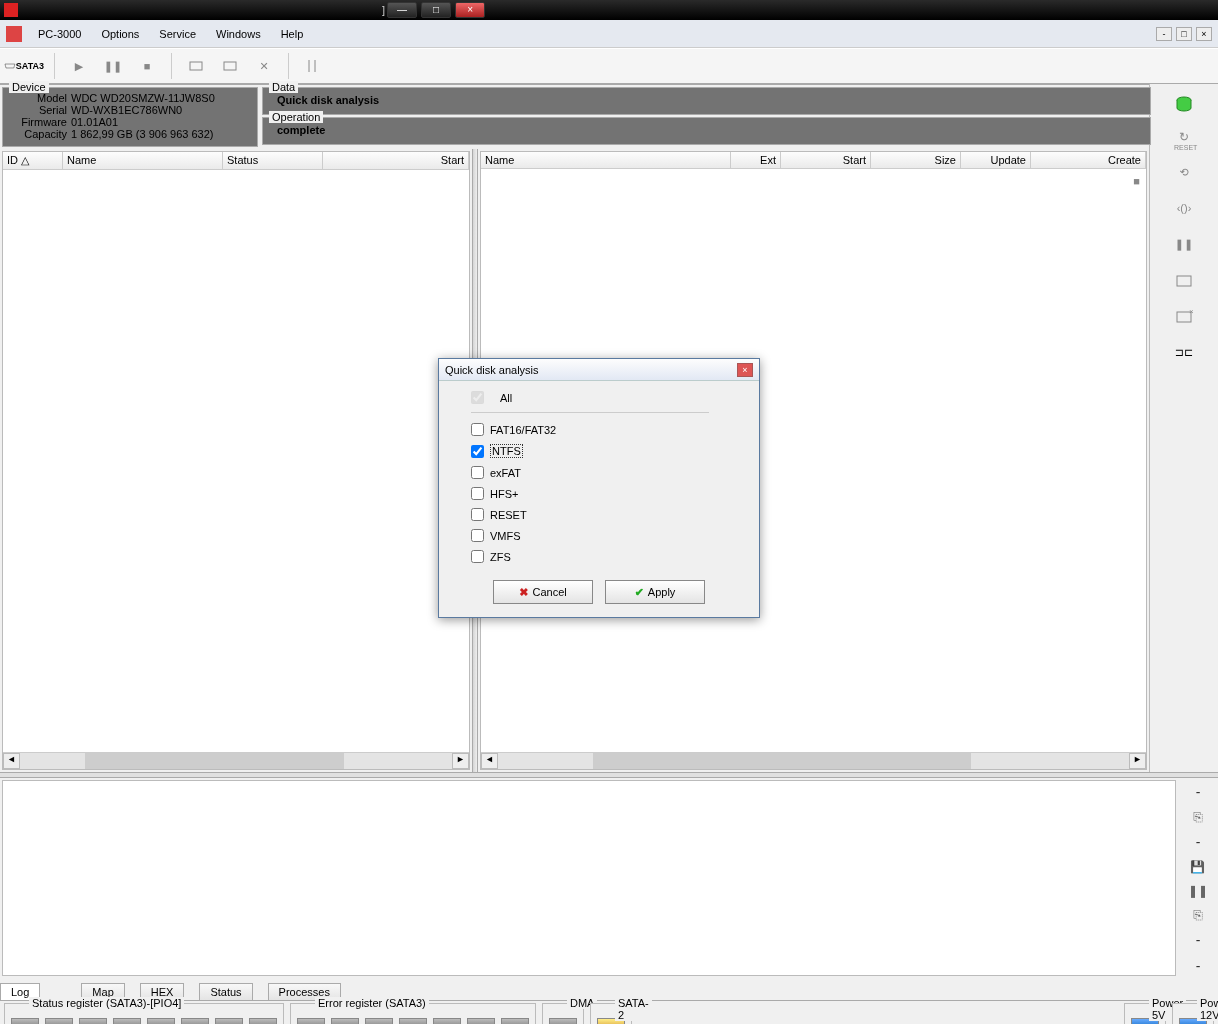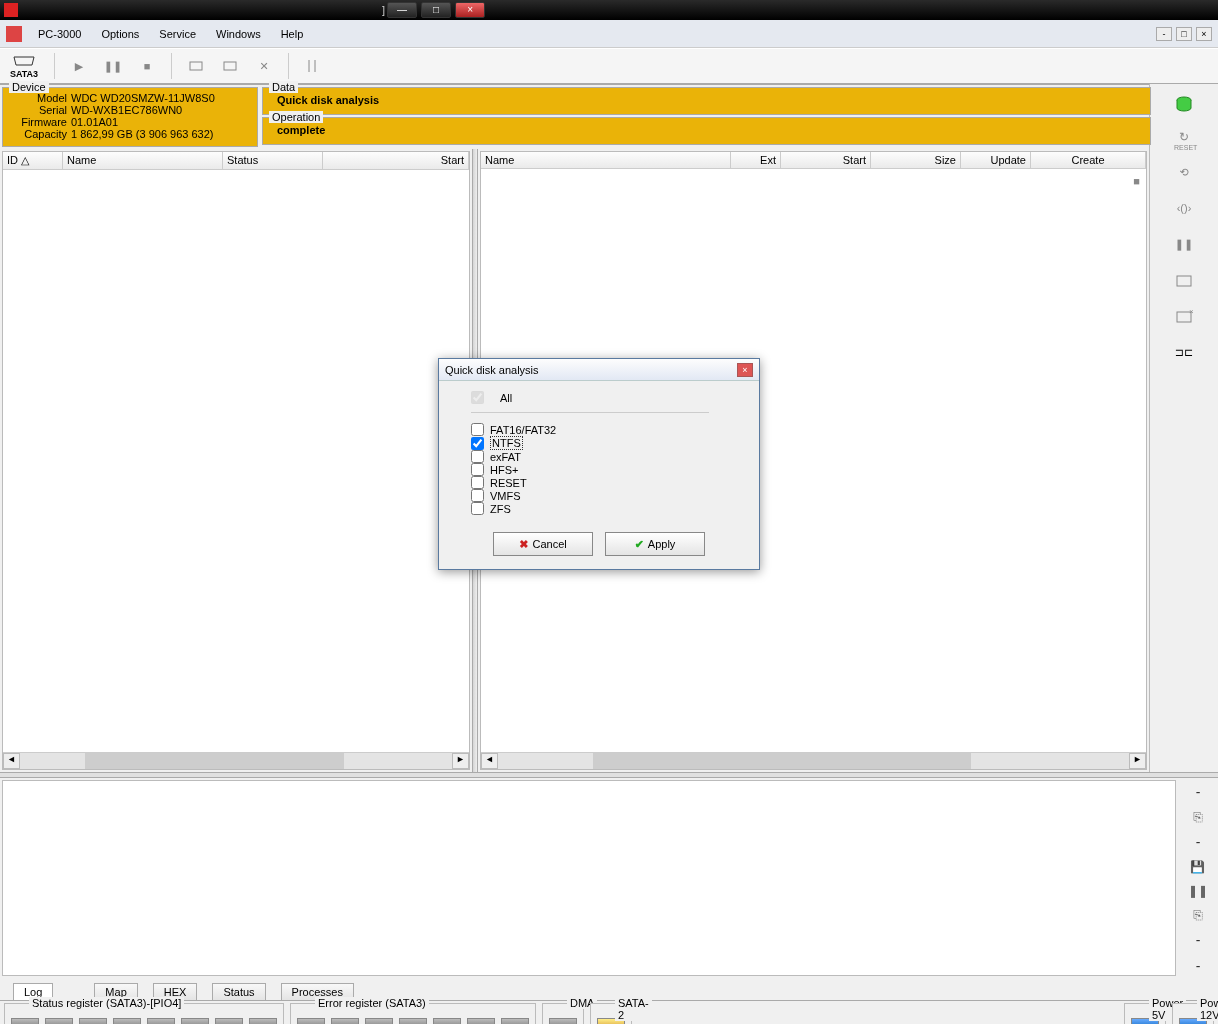--- a/index.html
+++ b/index.html
@@ -43,38 +43,38 @@
 }
 .menubar .m-icon { width:16px; height:16px; margin-right:4px; }
 .menubar span { padding: 2px 8px; }
 .menubar .right-ctrls { margin-left:auto; display:flex; gap:4px;}
 .mini-btn { width:16px; height:14px; border:1px solid #aaa; background:#eee; text-align:center; font-size:9px; line-height:12px;}
 
 .toolbar {
   height: 36px; background: #f5f5f5; border-top:1px solid #fff; border-bottom:1px solid #aaa;
   display:flex; align-items:center; padding:0 4px; gap:6px;
 }
-.tool-port { width:40px; text-align:center; font-size:9px; font-weight:bold; display:flex; flex-direction:column; align-items:center;}
+.tool-port { width:40px; text-align:center; font-size:9px; font-weight:bold; display:flex; flex-direction:row; align-items:center;}
 .tool-port svg { width:24px; height:16px;}
 .tbtn {
   width:28px; height:28px; border:1px solid transparent; border-radius:3px;
   display:flex; align-items:center; justify-content:center; color:#888;
 }
 .vsep { width:1px; height:26px; background:#ccc; margin:0 4px;}
 
 .main-wrap { display:flex; height: 688px; }
 .main-left { flex:0 0 1150px; display:flex; flex-direction:column; border-right:1px solid #bbb;}
 .right-sidebar { flex:1; background:#f0f0f0; display:flex; flex-direction:column; align-items:center; padding-top:10px; gap:16px;}
 .sb-icon { width:20px; height:20px; color:#888; text-align:center;}
 .sb-icon.green { color:#2a2;}
 .sb-icon.reset { color:#888; font-size:7px; }
 .sb-icon.plug { color:#000;}
 
 .info-row { display:flex; border-top:1px solid #aaa;}
-.fieldset { border:1px solid #aaa; margin:2px; padding:4px 6px 6px 6px; position:relative; background:#eab308;}
+.fieldset { border:1px solid #aaa; margin:2px; padding:4px 6px 6px 6px; position:relative; background:#737373;}
 .fieldset .legend { position:absolute; top:-7px; left:6px; background:#f0f0f0; padding:0 3px; font-size:11px;}
 .dev-box { width:256px;}
 .dev-row { display:flex; }
 .dev-row .lbl { width:58px; text-align:right; margin-right:4px; }
 .mode-wrap { flex:1;}
 .mode-box, .op-box { width:100%;}
 .mode-box .val, .op-box .val { font-weight:bold; padding:2px 8px;}
 
 .tables-row { display:flex; flex:1;}
 .table-pane { flex:1; display:flex; flex-direction:column; border:1px solid #bbb; margin:2px; background:#fff;}
@@ -86,21 +86,21 @@
 .scrollbar-h .track { flex:1; background:#e4e4e4;}
 .scrollbar-h .thumb { width:60%; height:100%; background:#cdcdcd; margin-left:15%;}
 .splitter-v { width:6px; background:linear-gradient(90deg,#d5d5d5,#eee); border-left:1px solid #aaa; border-right:1px solid #aaa;}
 
 .bottom-splitter { height:6px; background:#e0e0e0; border-top:1px solid #aaa; border-bottom:1px solid #aaa;}
 .log-area { height:200px; display:flex;}
 .log-body { flex:1; background:#fff; border:1px solid #bbb; margin:2px;}
 .log-right { width:40px; display:flex; flex-direction:column; align-items:center; gap:10px; padding-top:6px; font-size:12px; color:#666;}
 .log-right .dashitem { font-size:14px; color:#333;}
 
-.tabs { height:22px; display:flex; align-items:flex-end; padding:0 13px; gap:16px; }
+.tabs { height:22px; display:flex; align-items:flex-end; padding:0 0; gap:16px; }
 .tab { padding:2px 10px; border:1px solid #aaa; border-bottom:none; background:linear-gradient(#f8f8f8,#e4e4e4); font-size:11px; margin-right:-1px;}
 .tab.active { background:#fff; font-weight:normal;}
 .tab-spacer { width:10px;}
 
 .statusbar { border-top:1px solid #aaa; height:56px; display:flex; padding:2px 4px; gap:6px;}
 .status-fieldset { border:1px solid #bbb; position:relative; padding:14px 6px 4px 6px; display:flex; gap:6px; background:#f0f0f0;}
 .status-fieldset .legend { position:absolute; top:-7px; left:24px; background:#f0f0f0; padding:0 3px;}
 .led-wrap { display:flex; flex-direction:column; align-items:center; gap:2px;}
 .led { width:28px; height:10px; border:1px solid #888; background:linear-gradient(#bbb,#888);}
 .led.blue { background:linear-gradient(#6af,#27c);}
@@ -113,21 +113,21 @@
   border:1px solid #5a7aa0; background:#f0f0f0;
   box-shadow:0 2px 10px rgba(0,0,0,0.4);
 }
 .dlg-title { height:22px; background:linear-gradient(#fdfdfd,#e2e8f4); border-bottom:1px solid #bcc; display:flex; align-items:center; padding:0 6px; font-size:11px;}
 .dlg-title .close { margin-left:auto; width:16px; height:14px; border:1px solid #a55; background:#d55; color:#fff; text-align:center; font-size:9px; line-height:12px;}
 .dlg-body { padding:10px 18px 14px 32px;}
 .dlg-body .all-row { margin-bottom:8px; display:flex; align-items:center; gap:16px;}
 .dlg-body .all-row input { opacity:0.6;}
 .dlg-body hr { border:none; border-top:1px solid #ccc; margin:4px 0 10px 0; width:88%;}
 .fs-grid { display:flex; gap:20px;}
-.fs-col { display:flex; flex-direction:column; }
+.fs-col { display:flex; flex-direction:column; gap:8px;}
 .chk-row { display:flex; align-items:center; gap:6px;}
 .chk-row input { width:13px; height:13px;}
 .chk-row.focused span { border:1px dotted #333; padding:0 1px;}
 .dlg-btns { height:40px; display:flex; align-items:center; justify-content:center; gap:12px; padding-bottom:10px;}
 .dlg-btn { width:100px; height:24px; border:1px solid #888; background:linear-gradient(#fff,#e4e4e4); display:flex; align-items:center; justify-content:center; gap:4px; font-size:11px;}
 </style>
 </head>
 <body>
 
 <div class="titlebar">
@@ -238,21 +238,21 @@
         </div>
       </div>
       <div class="splitter-v"></div>
       <div class="table-pane">
         <div class="thead">
           <div class="col" style="width:250px;">Name</div>
           <div class="col" style="width:50px; text-align:right;">Ext</div>
           <div class="col" style="width:90px; text-align:right;">Start</div>
           <div class="col" style="width:90px; text-align:right;">Size</div>
           <div class="col" style="width:70px; text-align:right;">Update</div>
-          <div class="col" style="flex:1; text-align:center;">Create</div>
+          <div class="col" style="flex:1; text-align:right;">Create</div>
         </div>
         <div class="tbody">
           <div style="float:right; margin:6px 6px 0 0; color:#888;">■</div>
         </div>
         <div class="scrollbar-h">
           <div class="arrow">◄</div>
           <div class="track">
               <div class="thumb"></div>
             </div>
           <div class="arrow">►</div>

